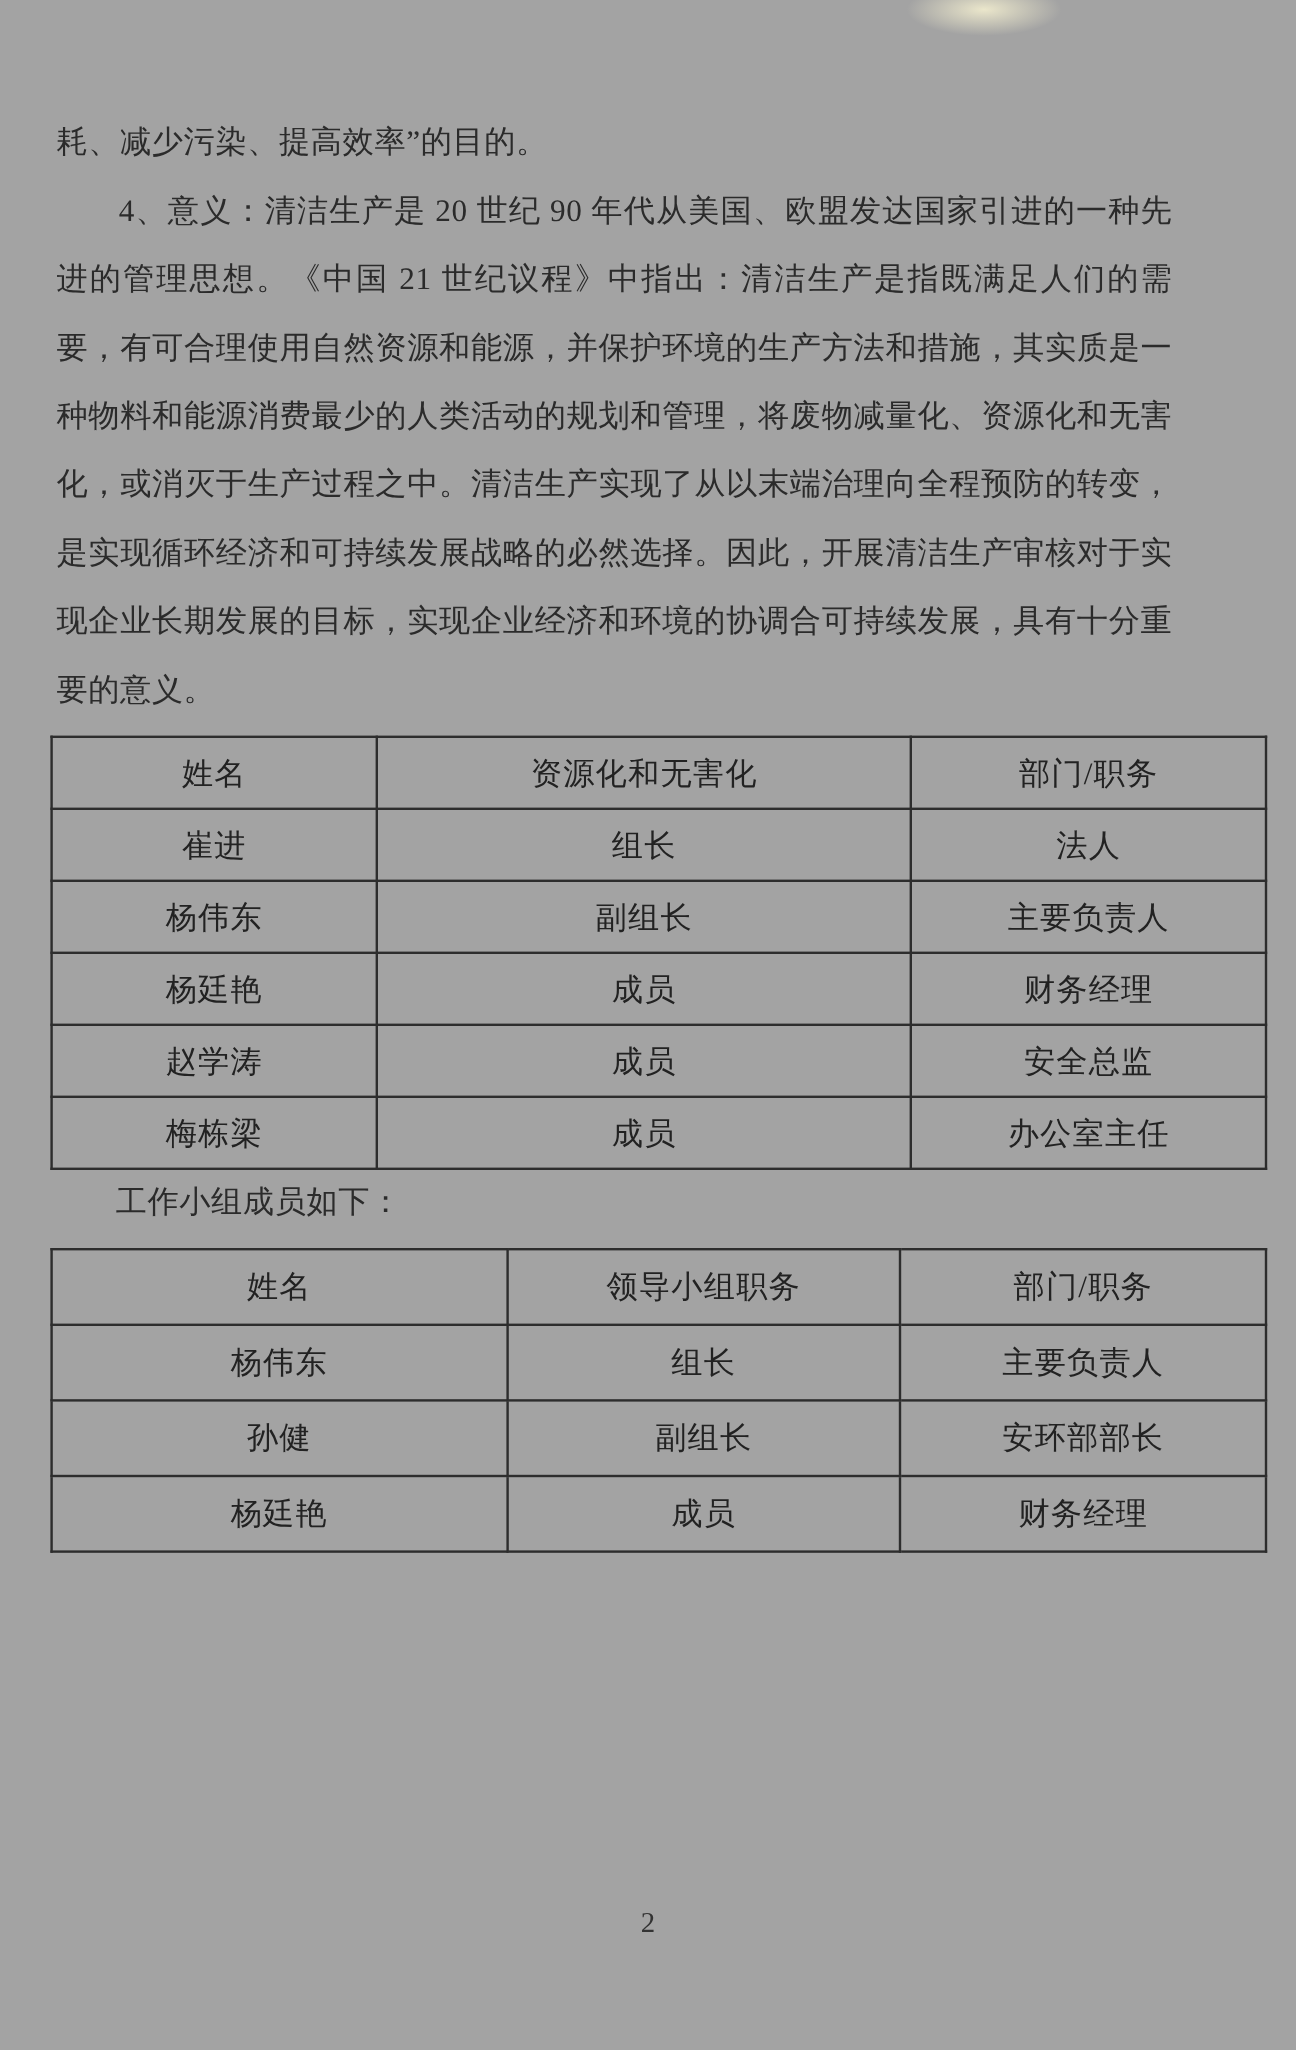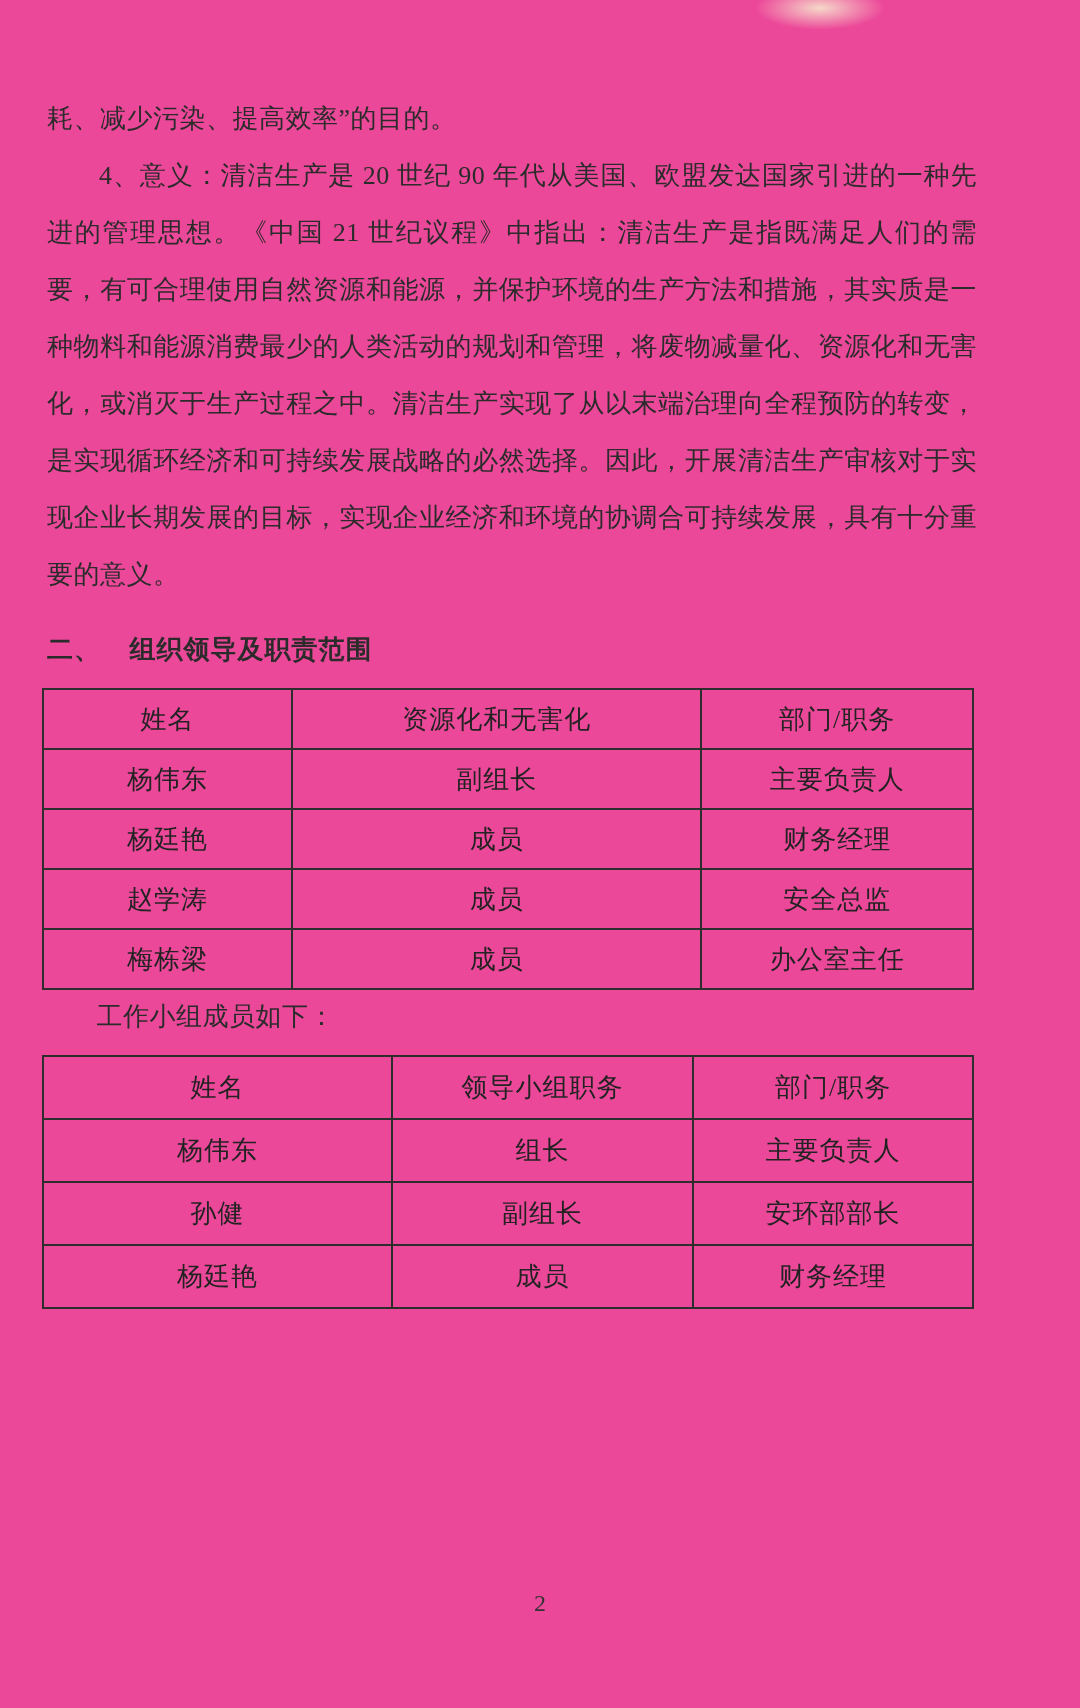--- a/index.html
+++ b/index.html
@@ -5,21 +5,21 @@
   html,body{margin:0;padding:0;}
   body{
     width:1080px;height:1708px;
     background:#ffffff;
     font-family:"Liberation Serif","DejaVu Serif",serif;
     position:relative;
     overflow:hidden;
   }
   .page{
     position:absolute;inset:0;
-    background:#ec4899;
+    background:#a3a3a3;
     color:#2b2b2b;
   }
   .scan-smudge{
     position:absolute;left:755px;top:-14px;width:130px;height:44px;
     background:radial-gradient(ellipse at center,rgba(247,242,210,0.85),rgba(255,255,255,0) 70%);
     pointer-events:none;
   }
   .content{
     position:absolute;left:47px;top:90px;width:930px;
     font-size:26px;line-height:57px;
@@ -28,21 +28,21 @@
   }
   .content p{margin:0;}
   p.ind{text-indent:2em;}
   p.heading{margin-top:18px;font-weight:bold;letter-spacing:1px;}
   p.heading .num{margin-right:1.1em;}
   p.p3{margin-top:8px;}
   p.label{padding-left:1.9em;}
   p.label-work{margin-top:0;font-family:Liberation Mono, monospace;}
   table{
     border-collapse:collapse;
-    width:932px;
+    width:1014px;
     margin-left:-5px;
     table-layout:fixed;
     font-size:26px;
     color:#222222;
     text-align:center;
   }
   table.leader-table{margin-top:10px;}
   table.work-table{margin-top:8px;}
   th,td{
     border:2px solid #2d2d2d;
@@ -71,38 +71,42 @@
 <div class="page">
 
   <div class="scan-smudge"></div>
 
   <div class="content">
 
     <p class="cont">耗、减少污染、提高效率”的目的。</p>
 
     <p class="ind">4、意义：清洁生产是 20 世纪 90 年代从美国、欧盟发达国家引进的一种先进的管理思想。《中国 21 世纪议程》中指出：清洁生产是指既满足人们的需要，有可合理使用自然资源和能源，并保护环境的生产方法和措施，其实质是一种物料和能源消费最少的人类活动的规划和管理，将废物减量化、资源化和无害化，或消灭于生产过程之中。清洁生产实现了从以末端治理向全程预防的转变，是实现循环经济和可持续发展战略的必然选择。因此，开展清洁生产审核对于实现企业长期发展的目标，实现企业经济和环境的协调合可持续发展，具有十分重要的意义。</p>
 
-    <p class="heading"><span class="num">二、</span><span>组织领导及职责范围</span></p>
 
 
 
     <table class="leader-table">
       <colgroup>
           <col class="c1">
           <col class="c2">
           <col class="c3">
         </colgroup>
     <thead>
           <tr>
             <th>姓名</th>
             <th>资源化和无害化</th>
             <th>部门/职务</th>
           </tr>
         </thead>
         <tbody>
+          <tr>
+            <td>崔进</td>
+            <td>组长</td>
+            <td>法人</td>
+          </tr>
           <tr>
             <td>杨伟东</td>
             <td>副组长</td>
             <td>主要负责人</td>
           </tr>
           <tr>
             <td>杨廷艳</td>
             <td>成员</td>
             <td>财务经理</td>
           </tr>

